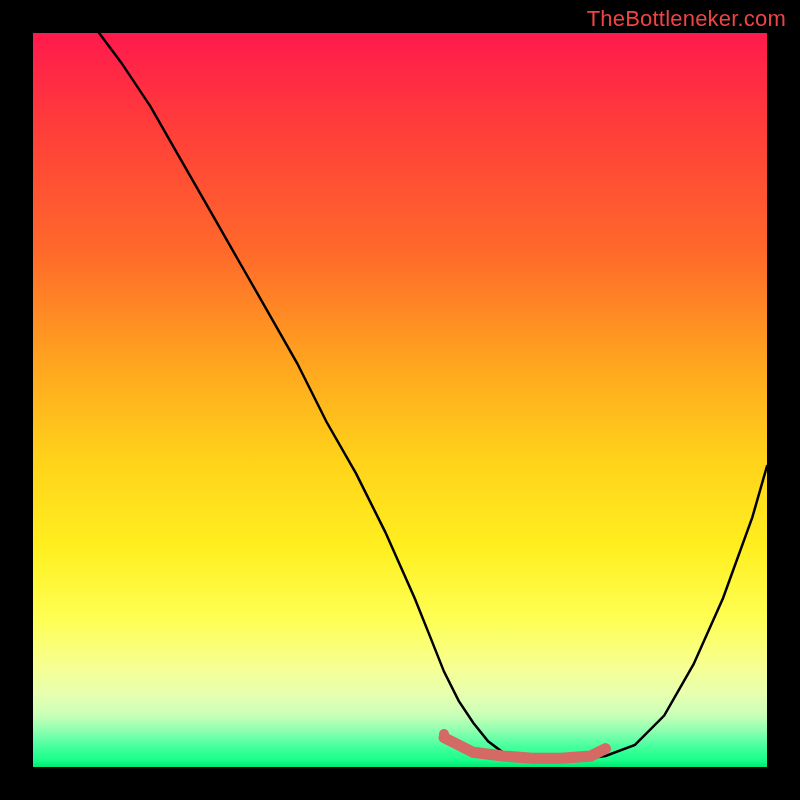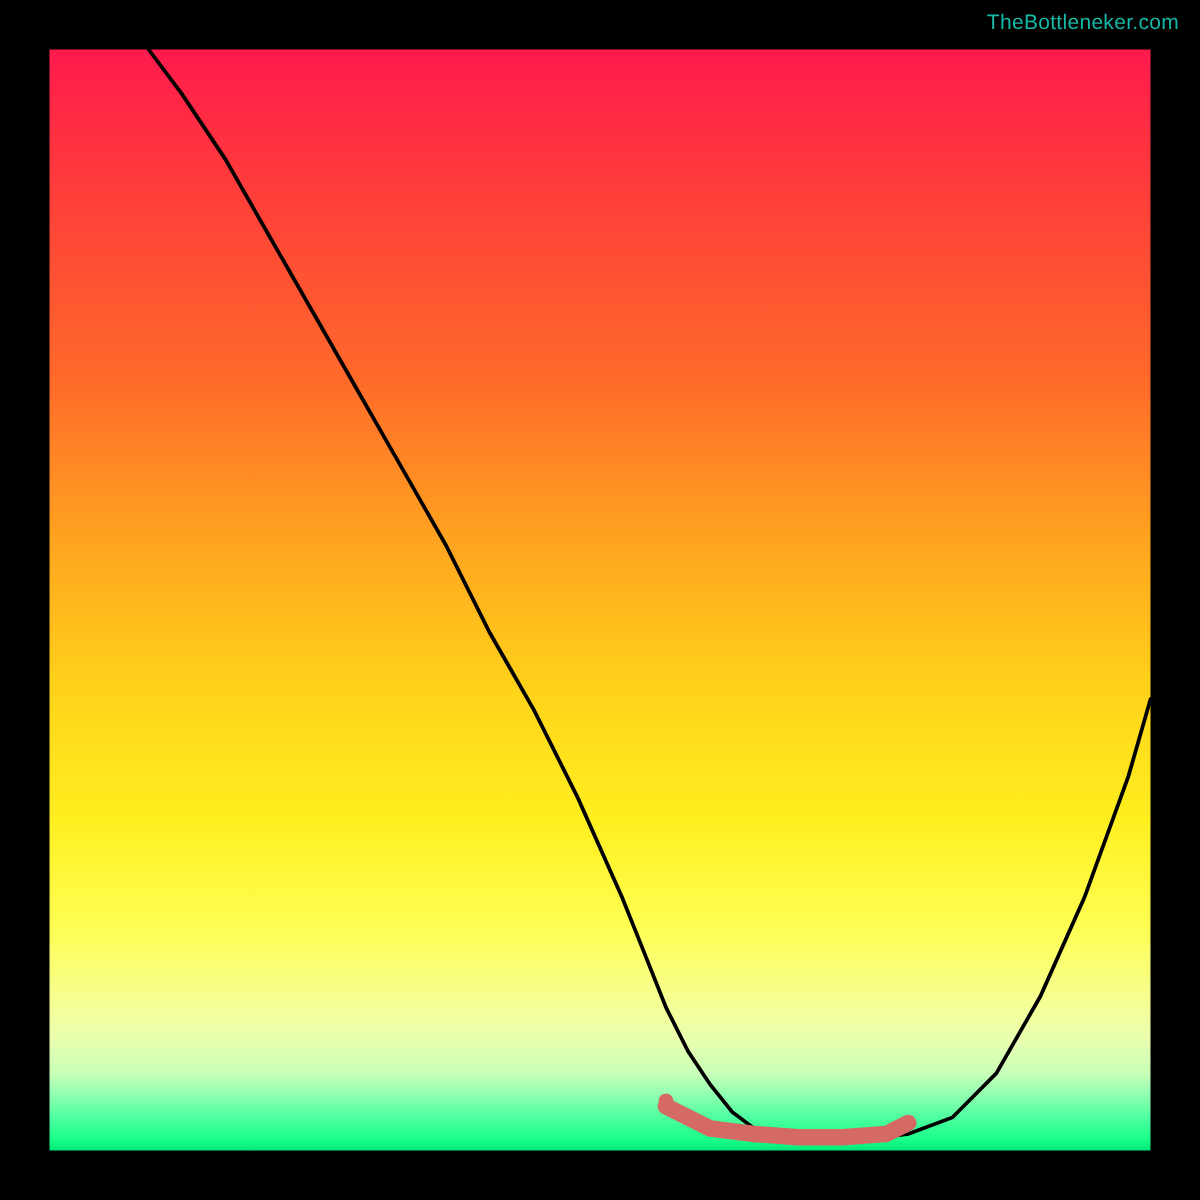--- a/index.html
+++ b/index.html
@@ -41,22 +41,22 @@
       #8fffb0 95%,
       #4dffa0 97%,
       #19ff8a 99%,
       #00e876 100%
     );
   }
   .watermark {
     position: absolute;
     top: 6px;
     right: 14px;
-    color: #14b8a6;
-    font-size: 14px;
+    color: #ef4444;
+    font-size: 22px;
     font-weight: 500;
     letter-spacing: 0.2px;
     user-select: none;
   }
   svg.curve {
     position: absolute;
     left: 0;
     top: 0;
     width: 734px;
     height: 734px;

